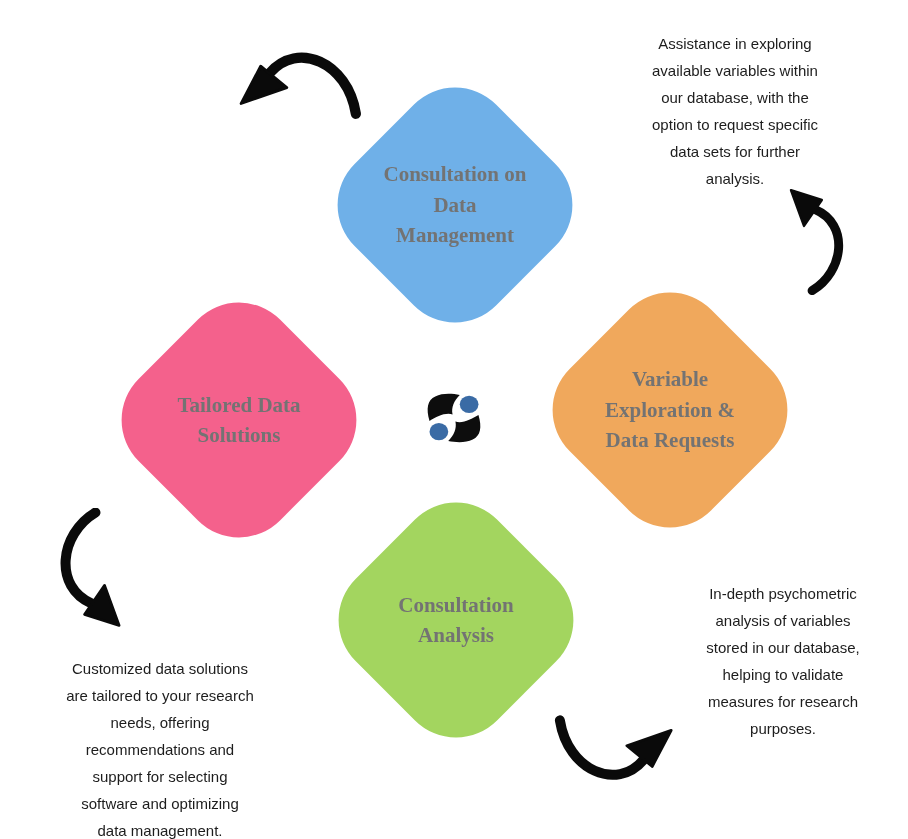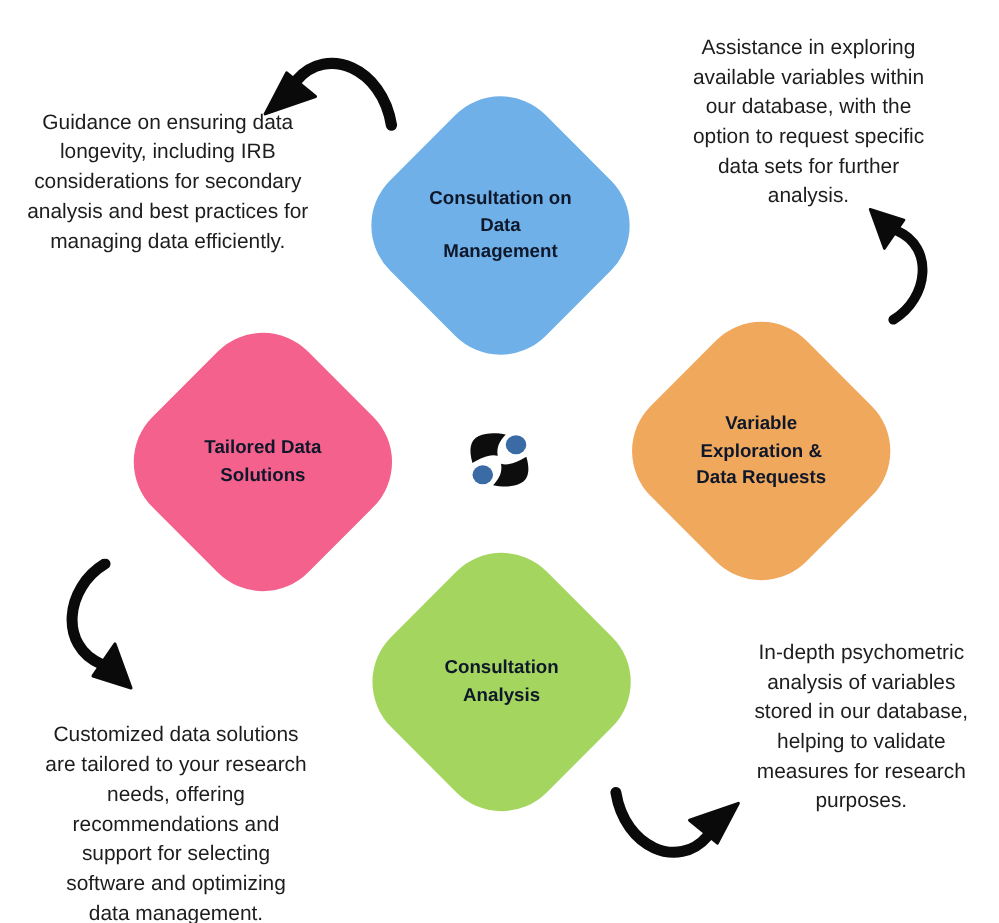--- a/index.html
+++ b/index.html
@@ -27,38 +27,38 @@
   .module-label {
     position: absolute;
     left: -25px;
     right: -25px;
     top: 0;
     bottom: 0;
     display: flex;
     align-items: center;
     justify-content: center;
     text-align: center;
-    color: #0f172a;
-    font-family: Liberation Sans, sans-serif;
+    color: #737373;
+    font-family: Liberation Serif, serif;
     font-weight: 700;
-    font-size: 17px;
+    font-size: 21px;
     line-height: 1.45;
     white-space: pre-line;
   }
   .module-consultation { left: 355px; top: 105px; }
-  .module-variable     { left: 592px; top: 310px; }
+  .module-variable     { left: 570px; top: 310px; }
   .module-tailored     { left: 139px; top: 320px; }
   .module-psychometric { left: 356px; top: 520px; }
 
   
   .desc {
     position: absolute;
     text-align: center;
     color: #1d1d1d;
-    font-size: 19px;
+    font-size: 15px;
     line-height: 27px;
     white-space: pre-line;
   }
   .desc-consultation { left: 5px;   top: 98px;  width: 295px; }
   .desc-variable     { left: 570px; top: 30px;  width: 330px; }
   .desc-tailored     { left: 10px;  top: 655px; width: 300px; }
   .desc-psychometric { left: 650px; top: 580px; width: 266px; }
 
   
   .arrow { position: absolute; }
@@ -94,25 +94,20 @@
     <div class="module-label">Tailored Data
 Solutions</div>
   </div>
 
   <div class="module module-psychometric">
     <div class="diamond" style="background: rgb(163, 213, 95);"></div>
     <div class="module-label">Consultation
 Analysis</div>
   </div>
 
-  <div class="desc desc-consultation">Guidance on ensuring data
-longevity, including IRB
-considerations for secondary
-analysis and  best practices for
-managing data efficiently.</div>
   <div class="desc desc-variable">Assistance in exploring
 available variables within
 our database, with the
 option to request specific
 data sets for further
 analysis.</div>
   <div class="desc desc-tailored">Customized data solutions
 are tailored to your research
 needs, offering
 recommendations and

